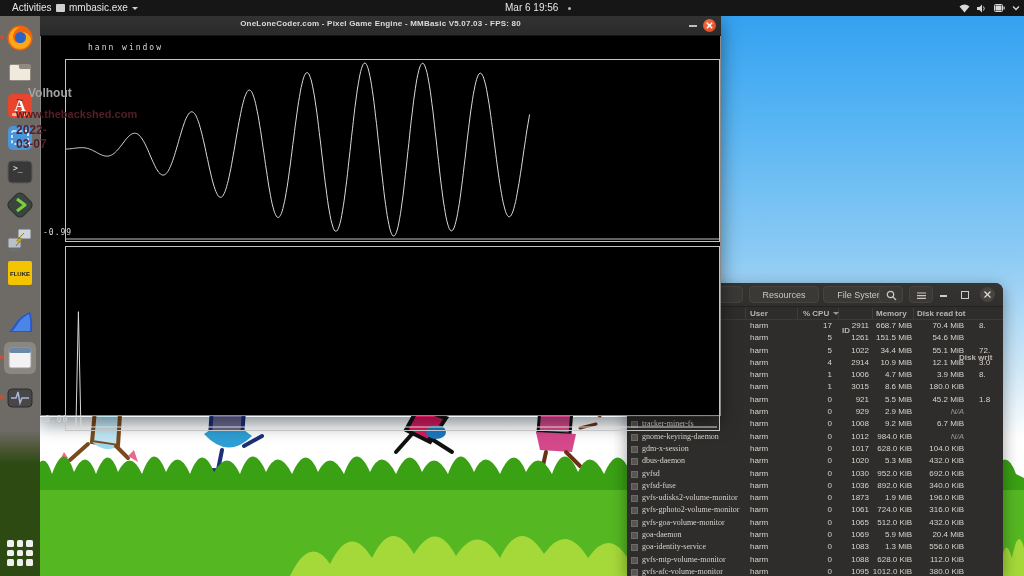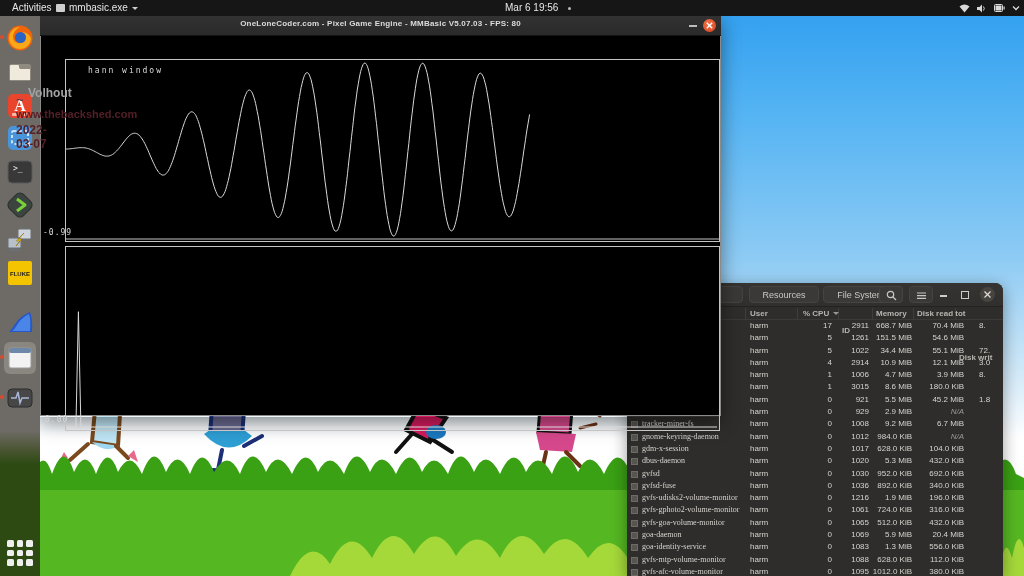--- a/index.html
+++ b/index.html
@@ -45,21 +45,21 @@
   #mmb .minbtn{position:absolute;right:24px;top:9px;width:8px;height:2px;background:#bdbdbd;}
   #mmb .closebtn{position:absolute;right:5px;top:3px;width:13px;height:13px;border-radius:50%;
     background:radial-gradient(circle at 35% 30%,#f07046,#d8441f);color:#fff;}
   #mmb .closebtn svg{position:absolute;inset:3px;}
   #mmb .canvas{position:absolute;left:0;top:20px;width:679px;height:379px;background:#000;
     border:1px solid #8a8a8a;border-top:none;}
   .panel{position:absolute;border:1px solid #c4c4c4;box-sizing:border-box;}
   #panelTop{left:24px;top:23px;width:655px;height:183px;}
   #panelBot{left:24px;top:210px;width:655px;height:185px;}
   .mmtext{position:absolute;color:#d8d8d8;font-family:"DejaVu Sans Mono",monospace;font-size:8px;letter-spacing:2px;}
-  #mmb .wavetitle{left:47px;top:30px;}
+  #mmb .wavetitle{left:47px;top:7px;}
   #mmb .ylab1{left:2px;top:192px;letter-spacing:1px;}
   #mmb .ylab2{left:4px;top:379px;letter-spacing:1px;}
   .panel svg{position:absolute;inset:0;width:100%;height:100%;}
 
   
   #overlaytext{position:absolute;z-index:10;left:0;top:0;pointer-events:none;}
   #overlaytext .l1{position:absolute;left:28px;top:86px;font-size:12px;font-weight:bold;color:#a3a3a3;text-align:right;}
   #overlaytext .squig{position:absolute;left:16px;top:92px;color:#3d3854;font-size:13px;}
   #overlaytext .l2{position:absolute;left:16px;top:108px;font-size:11px;font-weight:bold;color:#551f28;}
   #overlaytext .l3{position:absolute;left:16px;top:123px;font-size:12px;font-weight:bold;color:#551f28;}
@@ -307,21 +307,21 @@
           <span class="cell pcpu">0</span>
           <span class="cell pid">1036</span>
           <span class="cell pmem">892.0 KiB</span>
           <span class="cell pdr">340.0 KiB</span>
         </div>
         <div class="prow">
           <span class="pico"></span>
           <span class="cell pname">gvfs-udisks2-volume-monitor</span>
           <span class="cell puser">harm</span>
           <span class="cell pcpu">0</span>
-          <span class="cell pid">1216</span>
+          <span class="cell pid">1873</span>
           <span class="cell pmem">1.9 MiB</span>
           <span class="cell pdr">196.0 KiB</span>
         </div>
         <div class="prow">
           <span class="pico"></span>
           <span class="cell pname">gvfs-gphoto2-volume-monitor</span>
           <span class="cell puser">harm</span>
           <span class="cell pcpu">0</span>
           <span class="cell pid">1061</span>
           <span class="cell pmem">724.0 KiB</span>

